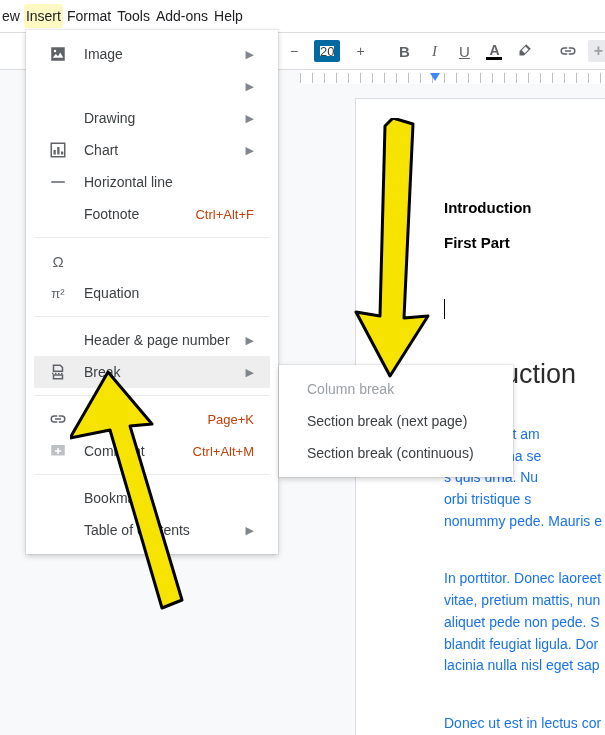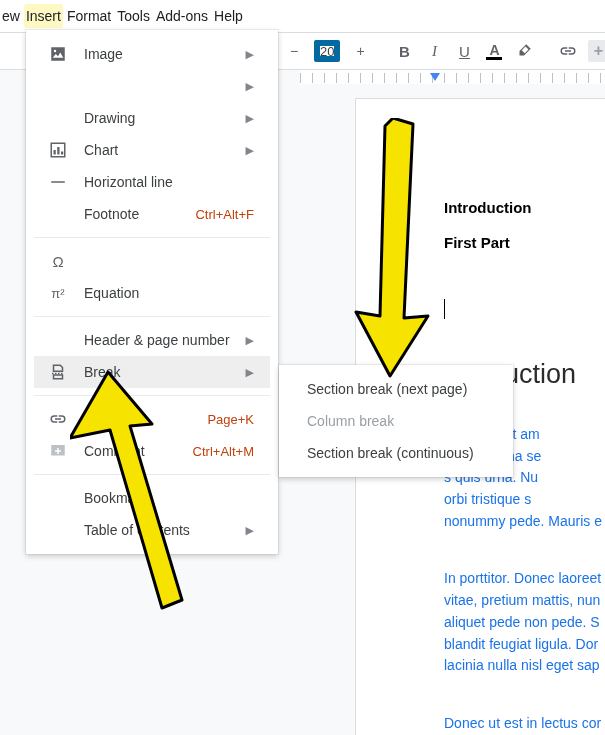--- a/index.html
+++ b/index.html
@@ -342,25 +342,25 @@
     <span class="mlabel">Bookmark</span>
   </div>
   <div class="menu-row">
     <span class="spacer-icon"></span>
     <span class="mlabel">Table of contents</span>
     <span class="arrow">▶</span>
   </div>
 </div>
 
 <div class="dropdown break-submenu">
-  <div class="menu-row">
-    <span class="mlabel">Section break (next page)</span>
-  </div>
   <div class="menu-row disabled">
     <span class="mlabel">Column break</span>
+  </div>
+  <div class="menu-row">
+    <span class="mlabel">Section break (next page)</span>
   </div>
   <div class="menu-row">
     <span class="mlabel">Section break (continuous)</span>
   </div>
 </div>
 
 <svg class="anno-arrow" style="left:338px; top:118px;" width="100" height="260" viewBox="0 0 100 260">
   <g fill="#f6e400" stroke="#000" stroke-width="3" stroke-linejoin="round">
     <path d="M55 0 L75 6 L66 200 L90 198 L52 258 L18 194 L42 198 L47 8 Z"></path>
   </g>

